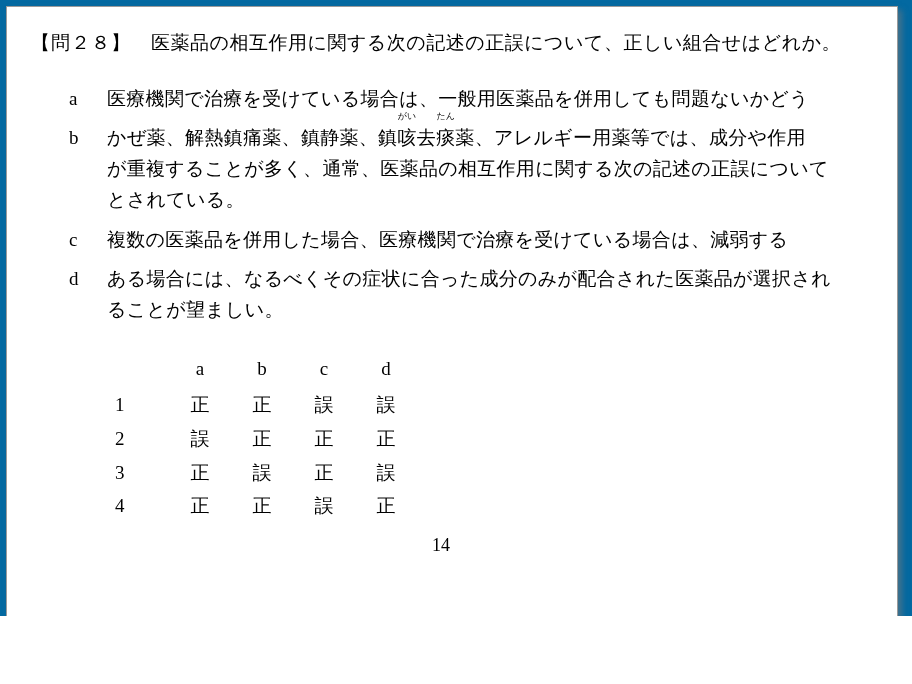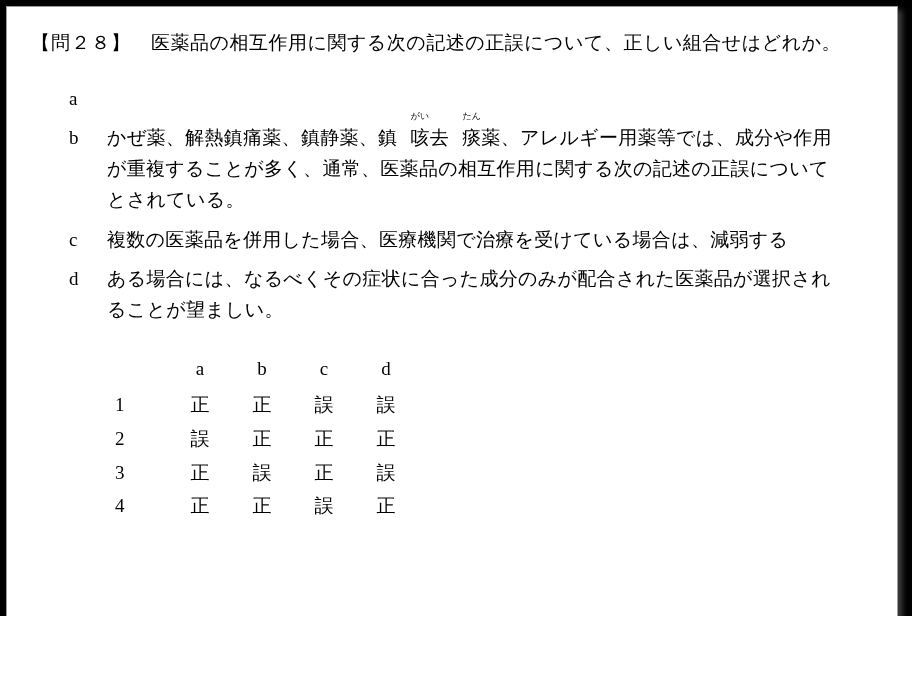--- a/index.html
+++ b/index.html
@@ -8,21 +8,21 @@
     background: #ffffff;
   }
   body {
     font-family: "Liberation Serif", "DejaVu Serif", serif;
     color: #000000;
   }
   #page {
     position: relative;
     width: 912px;
     height: 616px;
-    background: #000000;
+    background: #0369a1;
     box-sizing: border-box;
     overflow: hidden;
   }
   
   #page-frame {
     position: absolute;
     left: 6px;
     top: 6px;
     width: 892px;
     height: 664px;
@@ -73,21 +73,20 @@
     line-height: 1.62;
     letter-spacing: 0.3px;
     text-align: justify;
     text-justify: inter-character;
     max-width: 740px;
   }
   .ruby-wrap {
     display: inline-block;
     position: relative;
     text-align: center;
-    margin-left: 13px;
   }
   .ruby-wrap .rb { display: block; }
   .ruby-wrap .rt {
     position: absolute;
     left: 0;
     right: 0;
     top: -11px;
     font-size: 9px;
     line-height: 1;
     letter-spacing: 0px;
@@ -132,20 +131,21 @@
 
       <div class="qline">
         <span class="qnum">【問２８】</span><span class="qgap"></span><span>医薬品の相互作用に関する次の記述の正誤について、正しい組合せはどれか。</span>
       </div>
 
       <div class="items">
 
         <div class="item">
           <div class="item-label">a</div>
           <div class="item-text">
+            <div>医療機関で治療を受けている場合は、一般用医薬品を併用しても問題ないかどう</div>
           </div>
         </div>
 
         <div class="item">
           <div class="item-label">b</div>
           <div class="item-text">
             <div>かぜ薬、解熱鎮痛薬、鎮静薬、鎮<span class="ruby-wrap"><span class="rt">がい</span><span class="rb">咳</span></span>去<span class="ruby-wrap"><span class="rt">たん</span><span class="rb">痰</span></span>薬、アレルギー用薬等では、成分や作用</div>
             <div>が重複することが多く、通常、医薬品の相互作用に関する次の記述の正誤について</div>
             <div>とされている。</div>
           </div>
@@ -205,16 +205,17 @@
               <td class="rownum">4</td>
               <td>正</td>
               <td>正</td>
               <td>誤</td>
               <td>正</td>
             </tr>
           </tbody>
         </table>
       </div>
 
+      <div class="page-number">14</div>
 
     </div>
   </div>
 </div>
 
 </body></html>

